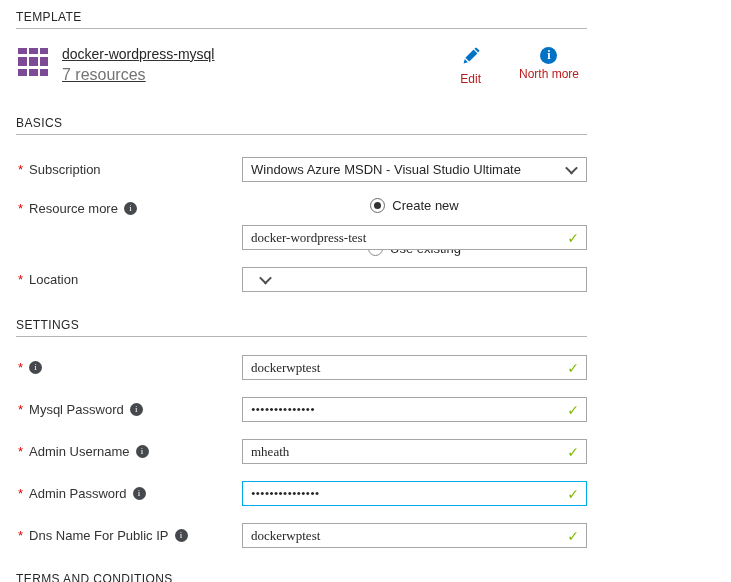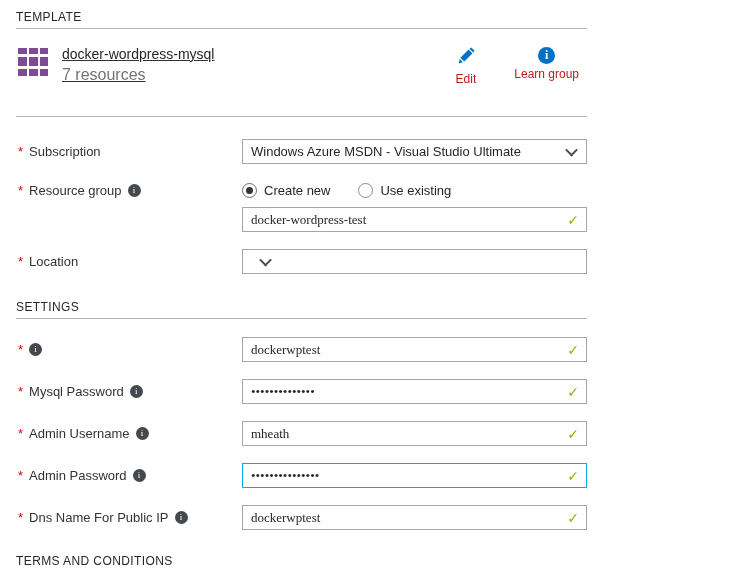--- a/index.html
+++ b/index.html
@@ -47,21 +47,21 @@
   .txt.focused { border:1px solid var(--focus,#00abeb); }
   .check { position:absolute; right:8px; top:50%; transform:translateY(-52%); color:var(--green,#7fba00);
            font-size:14px; font-weight:bold; pointer-events:none; }
 
   .select { height:25px; box-sizing:border-box; border:1px solid var(--border,#a6a6a6); background:#fff;
             display:flex; align-items:center; padding:0 10px 0 8px; font-size:13px; color:#262626; cursor:pointer; }
   .sel-text { flex:1; white-space:nowrap; overflow:hidden; text-overflow:ellipsis; }
   .chev { width:7px; height:7px; border-right:2px solid #4d4d4d; border-bottom:2px solid #4d4d4d;
           transform:rotate(45deg) translate(-1px,-1px); margin-left:10px; flex:none; }
 
-  .radios { display:flex; gap:28px; align-items:center; height:20px; }
+  .radios { display:flex; gap:28px; align-items:center; height:20px;flex-direction:column; }
   .radio { display:flex; align-items:center; gap:7px; font-size:13px; color:#262626; cursor:pointer; }
   .rdot { width:15px; height:15px; box-sizing:border-box; border:1px solid #8a8a8a; border-radius:50%;
           background:#fff; position:relative; flex:none; }
   .rdot.selected { border-color:#6a6a6a; }
   .rdot.selected::after { content:""; position:absolute; top:3px; left:3px; right:3px; bottom:3px;
                           border-radius:50%; background:#333; }
   .rg-input { margin-top:7px; position:relative; }
 </style>
 </head>
 <body>
@@ -96,46 +96,47 @@
             <svg width="18" height="18" viewBox="0 0 18 18" aria-hidden="true">
               <path d="M11.6 2.6 L15.4 6.4 L7.2 14.6 L3.4 10.8 Z" fill="#0072c6"></path>
               <path d="M2.8 12.1 L5.9 15.2 L1.6 16.4 Z" fill="#0072c6"></path>
               <path d="M12.4 1.8 L14.2 0.4 L17.6 3.8 L16.2 5.6 Z" fill="#0072c6"></path>
             </svg>
           </span>
           <span class="action-label">Edit</span>
         </div>
         <div class="action">
           <span class="info-big">i</span>
-          <span class="action-label">Learn group</span>
+          <span class="action-label">North more</span>
         </div>
       </div>
     </div>
   </section>
 
   <section class="section-basics">
+    <h2 class="sec">BASICS</h2>
     <div class="sec-line"></div>
 
     <div class="row first-basics">
       <div class="lbl">
         <span class="req">*</span>
         <span>Subscription</span>
       </div>
       <div class="ctrl">
         <div class="select">
           <span class="sel-text">Windows Azure MSDN - Visual Studio Ultimate</span>
           <span class="chev"></span>
         </div>
       </div>
     </div>
 
     <div class="row rg top">
       <div class="lbl">
         <span class="req">*</span>
-        <span>Resource group</span>
+        <span>Resource more</span>
         <span class="info-sm">i</span>
       </div>
       <div class="ctrl">
         <div class="radios">
           <label class="radio">
             <span class="rdot selected"></span>
             <span>Create new</span>
           </label>
           <label class="radio">
             <span class="rdot"></span>

